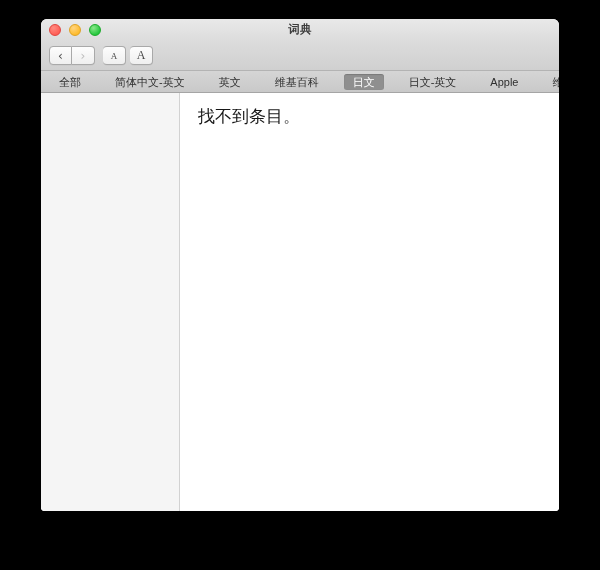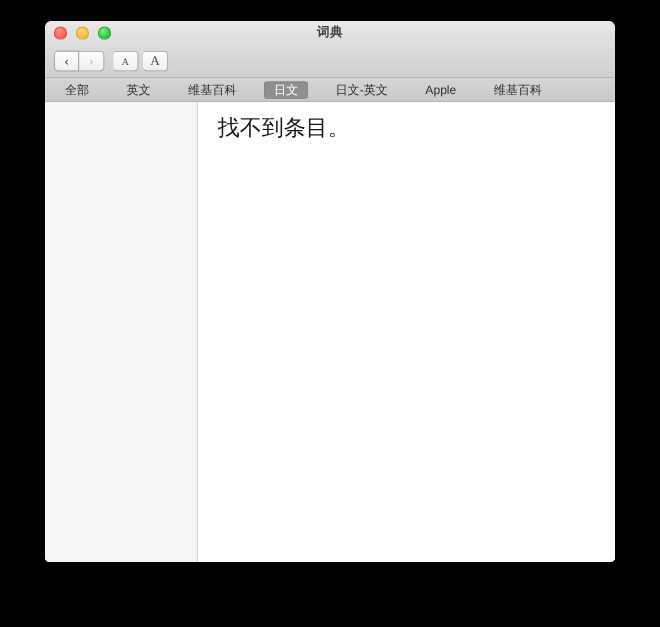--- a/index.html
+++ b/index.html
@@ -196,24 +196,24 @@
     background: #f5f5f5;
     border-right: 0.5px solid #d2d2d2;
   }
   .content {
     flex: 1 1 auto;
     background: #ffffff;
     padding: 12px 0 0 18px;
     overflow: hidden;
   }
   .not-found {
-    font-size: 20px;
+    font-size: 17px;
     color: #161616;
     line-height: 1.4;
-    font-family: Liberation Mono, monospace;
+    font-family: Liberation Serif, serif;
   }
   .scroll-gutter {
     flex: 0 0 2px;
     background: #ffffff;
   }
 </style>
 </head>
 <body>
 
 <div id="window">
@@ -250,20 +250,21 @@
       </div>
     </div>
 
     <div class="spacer"></div>
 
 
   </div>
 
   <div class="sourcebar">
     <div class="source-tab">全部</div>
+    <div class="source-tab">简体中文-英文</div>
     <div class="source-tab">英文</div>
     <div class="source-tab">维基百科</div>
     <div class="source-tab active">日文</div>
     <div class="source-tab">日文-英文</div>
     <div class="source-tab">Apple</div>
     <div class="source-tab">维基百科</div>
   </div>
 
   <div class="body">
     <div class="sidebar"></div>

